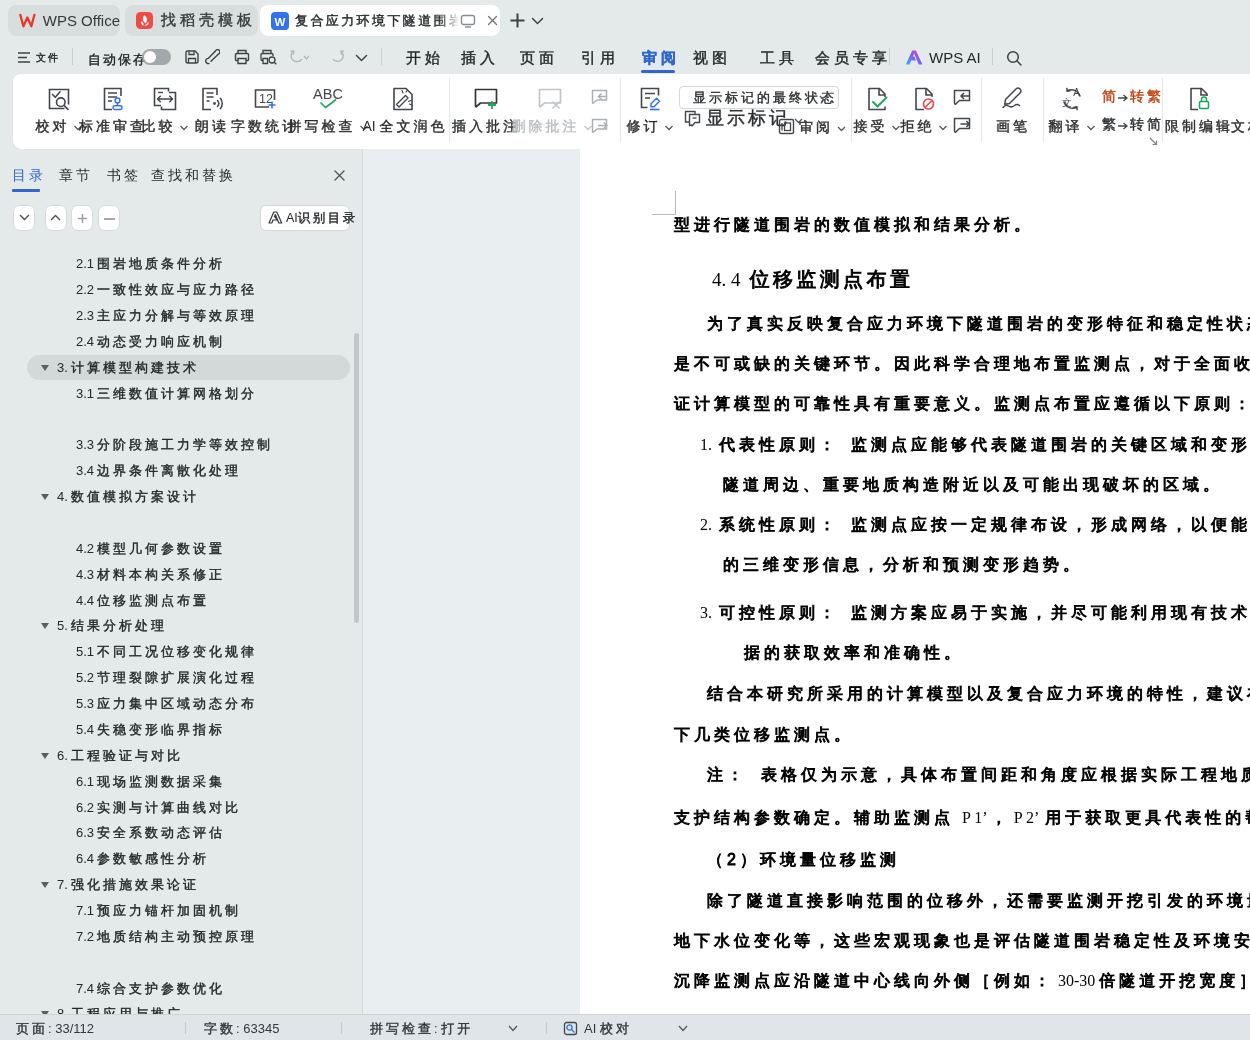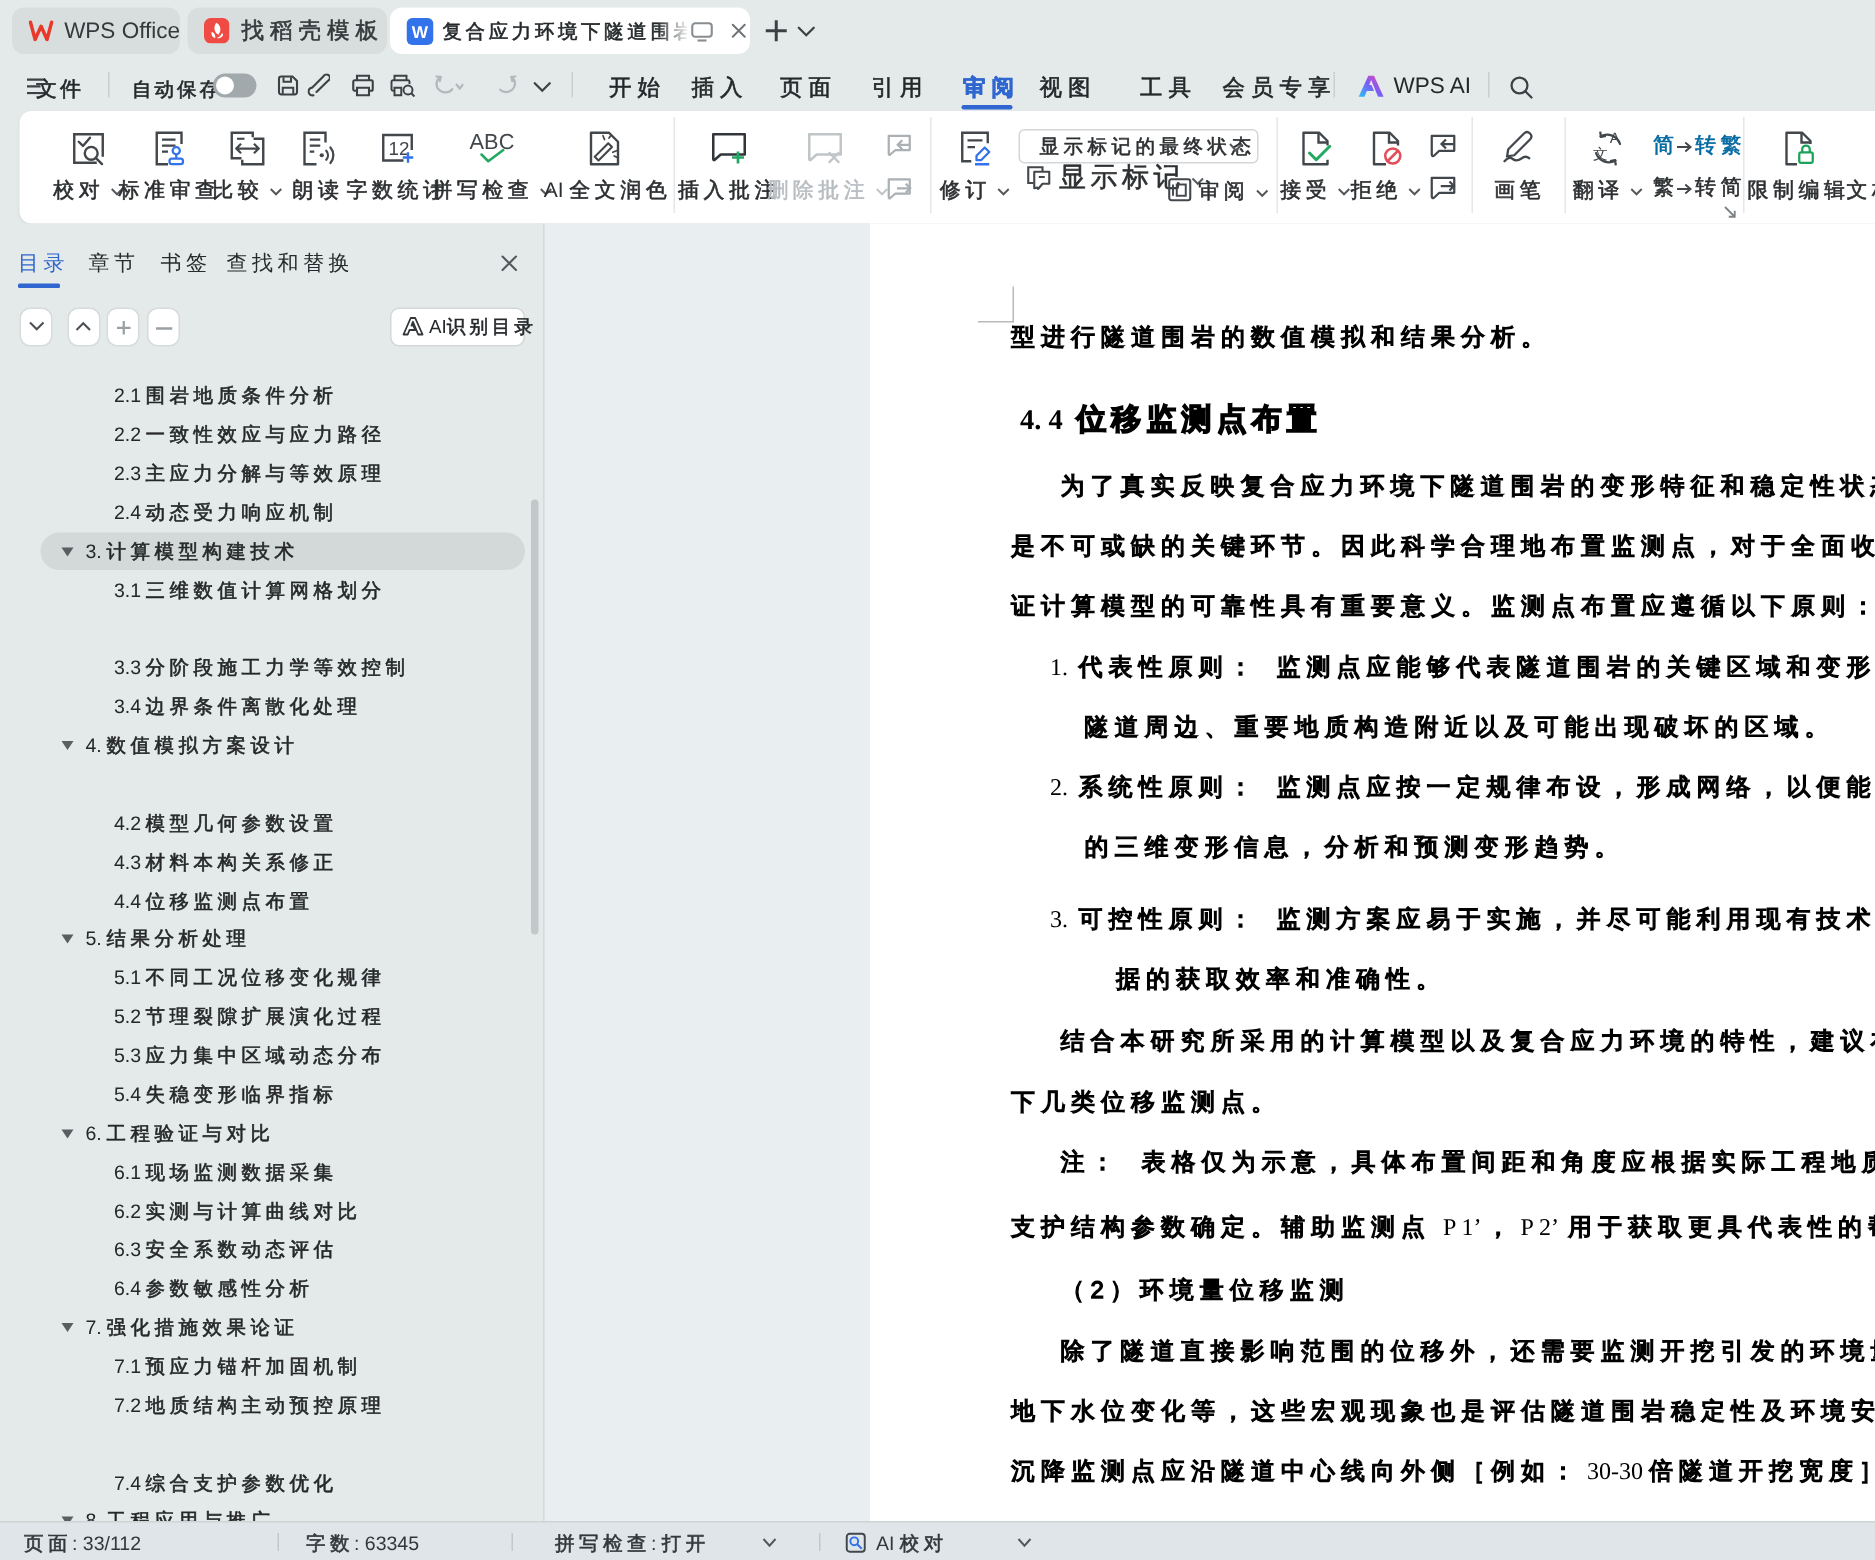--- a/index.html
+++ b/index.html
@@ -82,21 +82,21 @@
       <path d="M8.5 1.5 V15.5 M1.5 8.5 H15.5" stroke="#3c4144" stroke-width="2"></path>
     </svg>
   <svg class="ab" style="left:531px;top:17px" width="13" height="8" viewBox="0 0 13 8">
       <path d="M1.5 1.5 L6.5 6.5 L11.5 1.5" fill="none" stroke="#3c4144" stroke-width="1.5" stroke-linecap="round"></path>
     </svg>
 </div>
 <div class="ab" id="menurow">
   <svg class="ab" style="left:18px;top:12px" width="12" height="11" viewBox="0 0 12 11">
       <path d="M0 1 h12 M0 5.5 h9 M0 10 h12" stroke="#3c4144" stroke-width="1.5"></path>
     </svg>
-  <span class="mi" style="left:24px;font-size:14px;top:11px"><i style="letter-spacing:2px">文件</i></span>
+  <span class="mi" style="left:36px;font-size:10px;top:11px"><i style="letter-spacing:2px">文件</i></span>
   <div class="msep" style="left:72px"></div>
   <span class="mi" style="left:88px;font-size:13px;top:11px"><i style="letter-spacing:2px">自动保存</i></span>
   <div class="ab" style="left:142px;top:9px;width:29px;height:16px;background:#a2a9ad;border-radius:8px">
       <div style="position:absolute;left:2px;top:2px;width:12px;height:12px;background:#fff;border-radius:6px"></div>
     </div>
   <svg class="ab" style="left:184px;top:9px" width="16" height="16" viewBox="0 0 16 16">
       <path d="M2 3.5 a1.5 1.5 0 0 1 1.5 -1.5 H11 L14 5 V12.5 a1.5 1.5 0 0 1 -1.5 1.5 H3.5 A1.5 1.5 0 0 1 2 12.5 Z" fill="none" stroke="#3c4144" stroke-width="1.4"></path>
       <path d="M5 2.5 v3 h5 v-3 M4.5 14 v-4.5 h7 V14" fill="none" stroke="#3c4144" stroke-width="1.3"></path>
     </svg>
   <svg class="ab" style="left:205px;top:9px" width="15" height="16" viewBox="0 0 15 16">
@@ -319,21 +319,21 @@
       <path d="M7.8 1.8 L8.3 5.2 L11.6 4.6" fill="none" stroke="#42474c" stroke-width="1.5" stroke-linejoin="round"></path>
       <path d="M18 21 a9 9 0 0 1 -13 -5" fill="none" stroke="#42474c" stroke-width="1.5" stroke-linecap="round"></path>
       <path d="M18.2 24.2 L17.7 20.8 L14.4 21.4" fill="none" stroke="#42474c" stroke-width="1.5" stroke-linejoin="round"></path>
       <text x="17.5" y="9.5" font-size="10" fill="#42474c" text-anchor="middle" font-family="Liberation Sans">A</text>
       <text x="8" y="20" font-size="10" fill="#42474c" text-anchor="middle" font-family="Liberation Sans">文</text>
     </svg>
   <div class="rlab" style="left:1059px"><i>翻译</i><svg class="ch" width="9" height="6" viewBox="0 0 9 6">
         <path d="M1 1 L4.5 4.5 L8 1" fill="none" stroke="#54585c" stroke-width="1.3"></path>
       </svg></div>
 
-  <div class="ab" style="left:1089px;top:14px;font-size:14px;color:#0369a1;white-space:nowrap"><i style="letter-spacing:2px">简</i><svg style="display:inline-block;vertical-align:-2px;margin:0 2px 0 0" width="10" height="9" viewBox="0 0 10 9">
+  <div class="ab" style="left:1089px;top:14px;font-size:14px;color:#c2410c;white-space:nowrap"><i style="letter-spacing:2px">简</i><svg style="display:inline-block;vertical-align:-2px;margin:0 2px 0 0" width="10" height="9" viewBox="0 0 10 9">
         <path d="M0 4 h8 M5.5 1 L9 4 l-3.5 3" fill="none" stroke="#42474c" stroke-width="1.3"></path>
       </svg><i style="letter-spacing:3px">转繁</i></div>
   <div class="ab" style="left:1089px;top:42px;font-size:14px;color:#2c2f31;white-space:nowrap"><i style="letter-spacing:2px">繁</i><svg style="display:inline-block;vertical-align:-2px;margin:0 2px 0 0" width="10" height="9" viewBox="0 0 10 9">
         <path d="M0 4 h8 M5.5 1 L9 4 l-3.5 3" fill="none" stroke="#42474c" stroke-width="1.3"></path>
       </svg><i style="letter-spacing:3px">转简</i></div>
   <svg class="ab" style="left:1136px;top:63px" width="9" height="9" viewBox="0 0 9 9">
       <path d="M1 1 L7.5 7.5 M7.5 3.5 V7.5 H3.5" fill="none" stroke="#7d8286" stroke-width="1.2"></path>
     </svg>
   <div class="rsep" style="left:1149px"></div>
 
@@ -351,21 +351,21 @@
       <circle cx="11" cy="18" r="4" fill="none" stroke="#3273eb" stroke-width="1.5"></circle>
     </svg>
   <div class="rlab" style="left:1252px"><i>文档加密</i></div>
 </div>
 <div class="ab" id="docarea"></div>
 <div class="ab" id="page">
   <div style="position:absolute;left:72px;top:65px;width:24px;height:1px;background:#b5b9bc"></div>
   <div style="position:absolute;left:95px;top:42px;width:1px;height:24px;background:#b5b9bc"></div>
 </div>
 <div class="dl" style="left:674px;top:215px"><i>型进行隧道围岩的数值模拟和结果分析。</i></div>
-<div class="dl" style="left:680px;top:266px;font-size:20px;font-weight:bold"><span class="lat" style="font-size:19px">4. 4</span><i style="letter-spacing:3.4px;margin-left:9px">位移监测点布置</i></div>
+<div class="dl" style="left:712px;top:266px;font-size:20px;font-weight:normal"><span class="lat" style="font-size:19px">4. 4</span><i style="letter-spacing:3.4px;margin-left:9px">位移监测点布置</i></div>
 <div class="dl" style="left:707px;top:314px"><i>为了真实反映复合应力环境下隧道围岩的变形特征和稳定性状态，准确的位移监测</i></div>
 <div class="dl" style="left:674px;top:354px"><i>是不可或缺的关键环节。因此科学合理地布置监测点，对于全面收集围岩响应信息并验</i></div>
 <div class="dl" style="left:674px;top:394px"><i>证计算模型的可靠性具有重要意义。监测点布置应遵循以下原则：</i></div>
 <div class="dl" style="left:700px;top:435px"><span class="lat" style="margin-right:7px">1.</span><i>代表性原则：</i><i style="margin-left:12px">监测点应能够代表隧道围岩的关键区域和变形特征，主要体现在</i></div>
 <div class="dl" style="left:723px;top:475px"><i>隧道周边、重要地质构造附近以及可能出现破坏的区域。</i></div>
 <div class="dl" style="left:700px;top:515px"><span class="lat" style="margin-right:7px">2.</span><i>系统性原则：</i><i style="margin-left:12px">监测点应按一定规律布设，形成网络，以便能够系统地获取围岩</i></div>
 <div class="dl" style="left:723px;top:555px"><i>的三维变形信息，分析和预测变形趋势。</i></div>
 <div class="dl" style="left:700px;top:603px"><span class="lat" style="margin-right:7px">3.</span><i>可控性原则：</i><i style="margin-left:12px">监测方案应易于实施，并尽可能利用现有技术手段，保证监测数</i></div>
 <div class="dl" style="left:744px;top:643px"><i>据的获取效率和准确性。</i></div>
 <div class="dl" style="left:707px;top:684px"><i>结合本研究所采用的计算模型以及复合应力环境的特性，建议在隧道断面内布置以</i></div>

